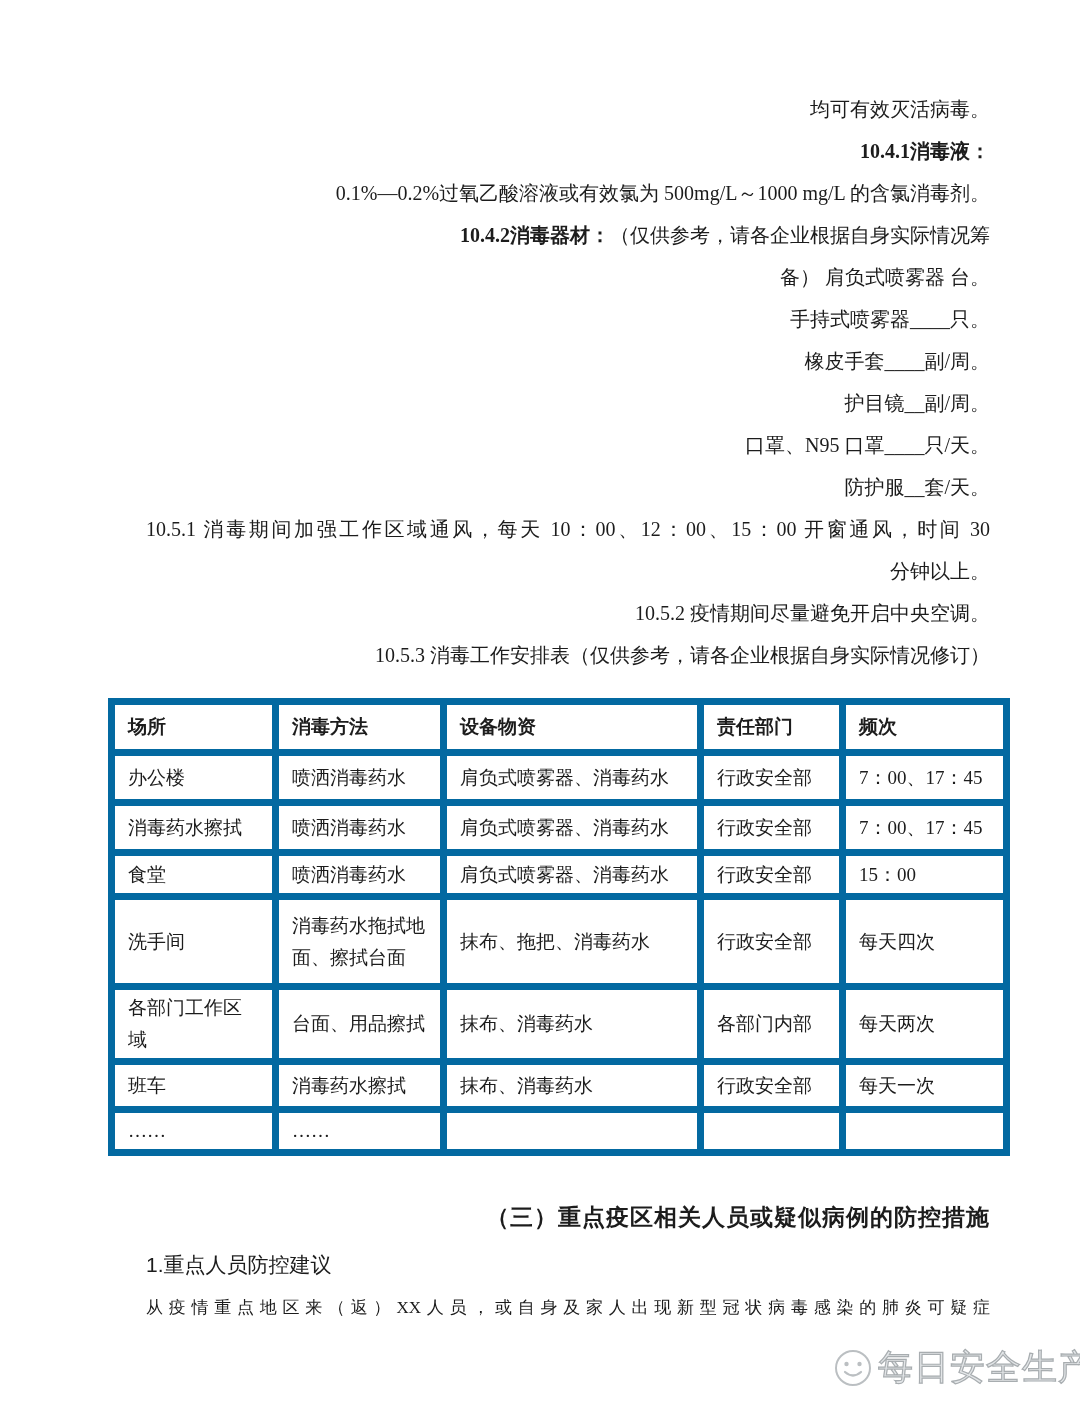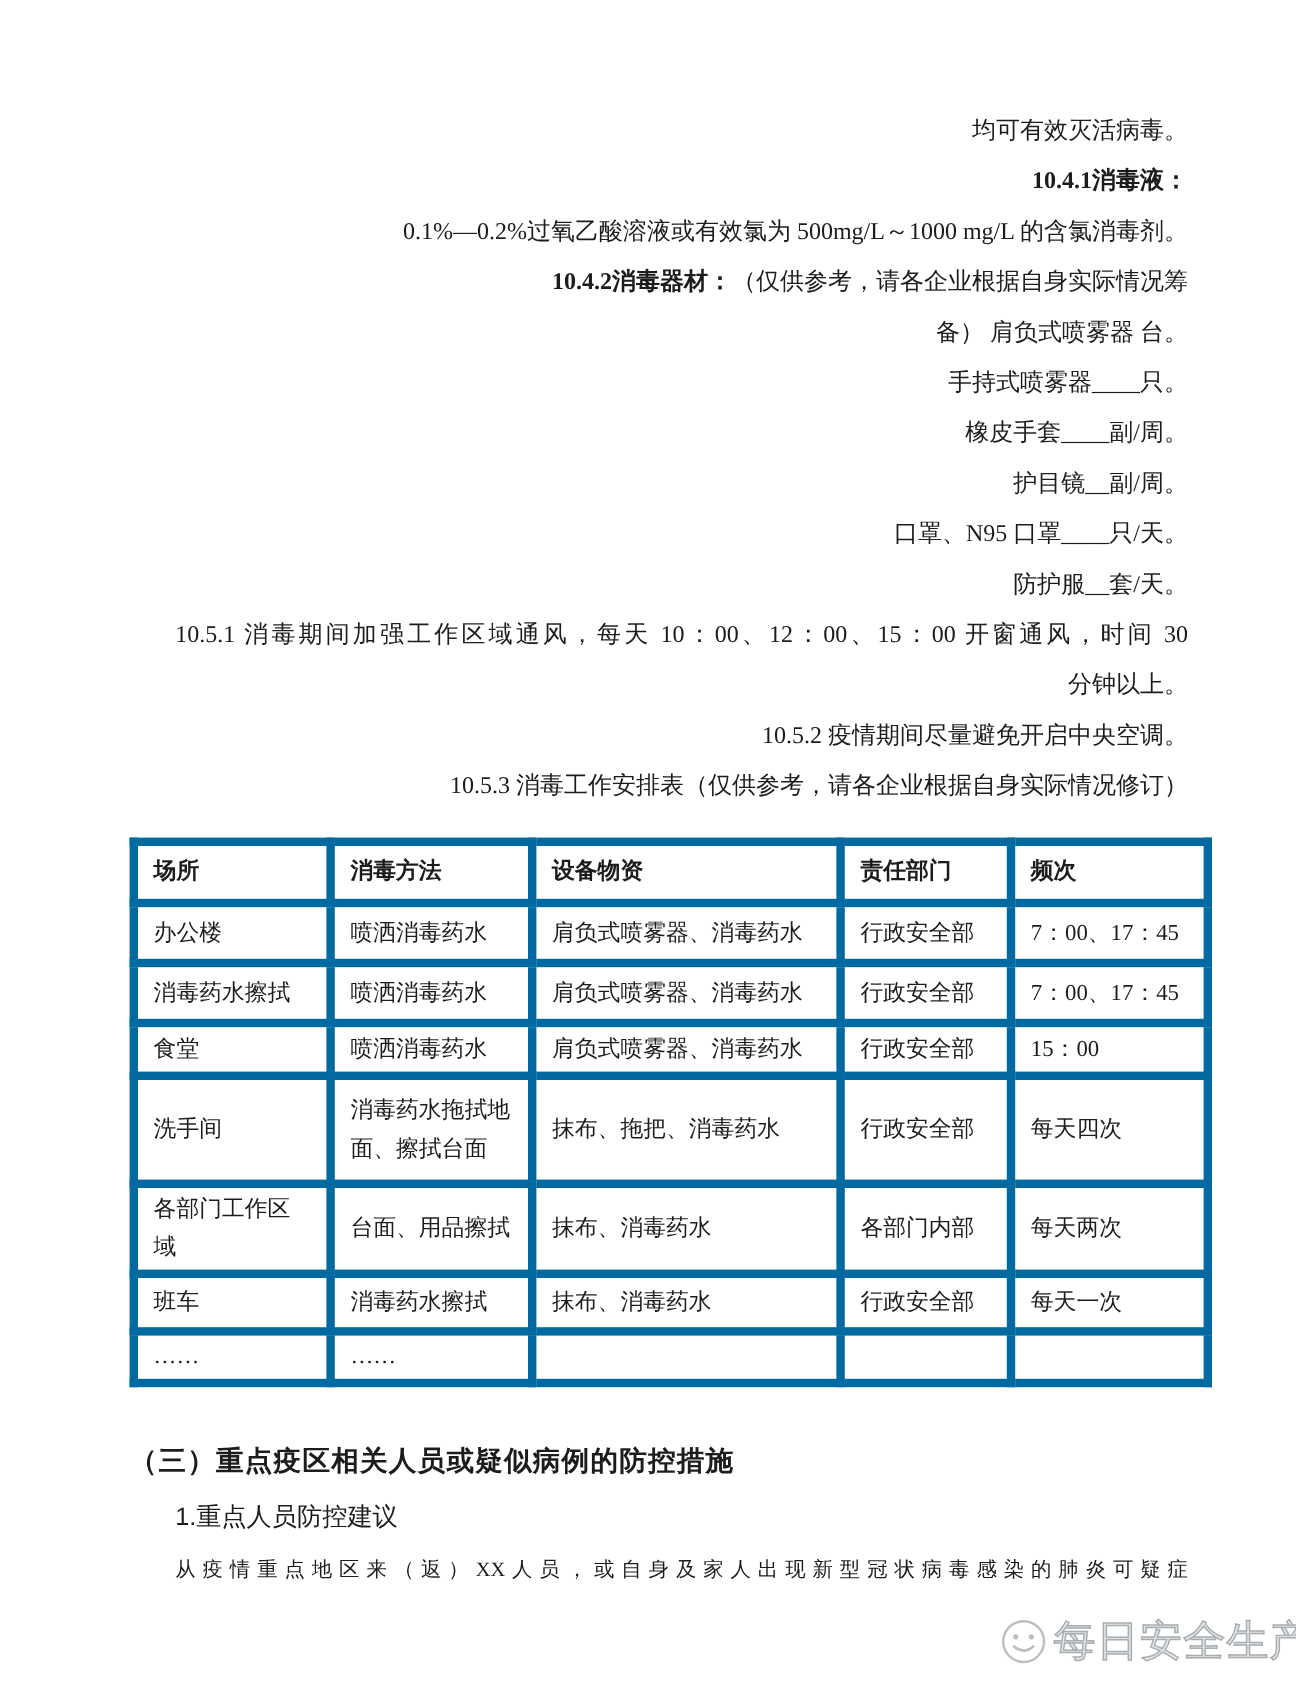--- a/index.html
+++ b/index.html
@@ -55,20 +55,21 @@
   tr.h-sm    { height:48px; }
   tr.h-last  { height:43px; }
   .heading-l1 {
     margin:44px 0 0 0;
     font-family:"Liberation Sans","DejaVu Sans",sans-serif;
     font-size:23px;
     font-weight:bold;
     line-height:34px;
     letter-spacing:1px;
     white-space:nowrap;
+    text-align:right;
   }
   .heading-l2 {
     margin:16px 0 0 0;
     padding-left:38px;
     font-family:"Liberation Sans","DejaVu Sans",sans-serif;
     font-size:21px;
     font-weight:normal;
     line-height:30px;
     white-space:nowrap;
   }

